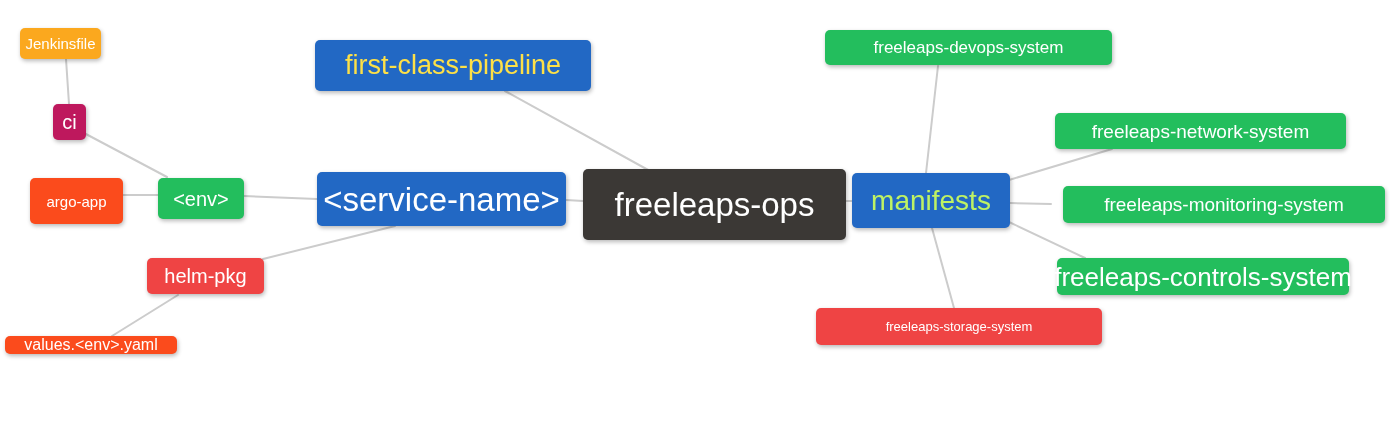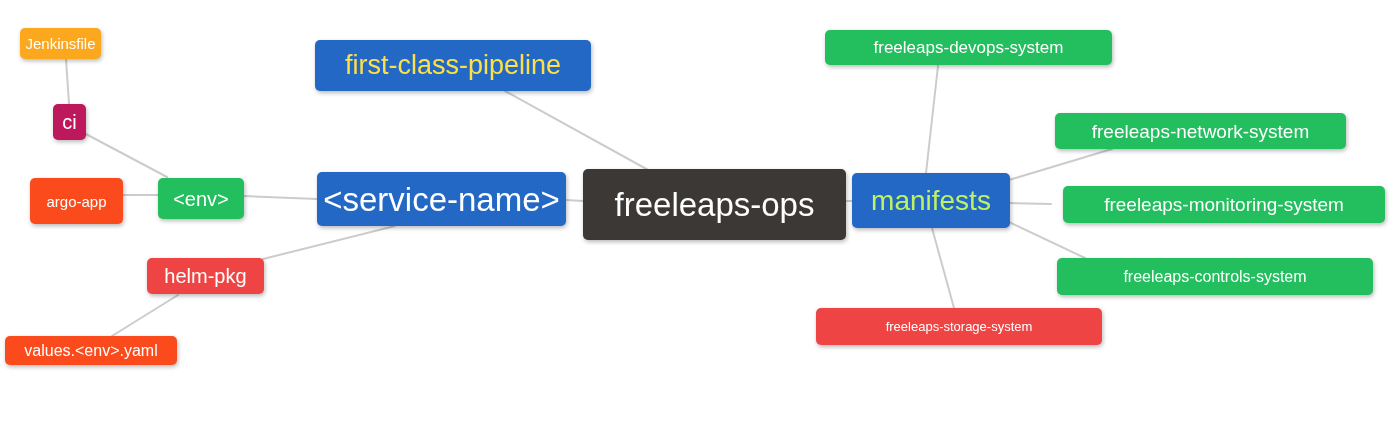--- a/index.html
+++ b/index.html
@@ -61,18 +61,18 @@
       <div class="node" style="left: 53px; top: 104px; width: 33px; height: 36px; font-size: 20px; background: #be185d; color: rgb(255, 255, 255);">ci</div>
       <div class="node" style="left: 30px; top: 178px; width: 93px; height: 46px; font-size: 15px; background: rgb(251, 75, 28); color: rgb(255, 255, 255);">argo-app</div>
       <div class="node" style="left: 158px; top: 178px; width: 86px; height: 41px; font-size: 20px; background: rgb(35, 190, 93); color: rgb(255, 255, 255);">&lt;env&gt;</div>
       <div class="node" style="left: 315px; top: 40px; width: 276px; height: 51px; font-size: 27px; background: rgb(34, 104, 196); color: #fde047;">first-class-pipeline</div>
       <div class="node" style="left: 317px; top: 172px; width: 249px; height: 54px; font-size: 33px; background: rgb(34, 104, 196); color: rgb(255, 255, 255);">&lt;service-name&gt;</div>
       <div class="node" style="left: 583px; top: 169px; width: 263px; height: 71px; font-size: 33px; background: rgb(59, 56, 53); color: rgb(255, 255, 255);">freeleaps-ops</div>
       <div class="node" style="left: 852px; top: 173px; width: 158px; height: 55px; font-size: 28px; background: rgb(34, 104, 196); color: #bef264;">manifests</div>
       <div class="node" style="left: 797px; top: 30px; width: 287px; height: 35px; font-size: 17px; background: rgb(35, 190, 93); color: rgb(255, 255, 255); margin-left: 28px;">freeleaps-devops-system</div>
       <div class="node" style="left: 1055px; top: 113px; width: 291px; height: 36px; font-size: 19px; background: rgb(35, 190, 93); color: rgb(255, 255, 255);">freeleaps-network-system</div>
       <div class="node" style="left: 1051px; top: 186px; width: 322px; height: 37px; font-size: 19px; background: rgb(35, 190, 93); color: rgb(255, 255, 255); margin-left: 12px;">freeleaps-monitoring-system</div>
-      <div class="node" style="left: 1057px; top: 258px; width: 316px; height: 37px; font-size: 16px; background: rgb(35, 190, 93); color: rgb(255, 255, 255);">freeleaps-controls-system</div>
+      <div class="node" style="left: 1057px; top: 258px; width: 292px; height: 37px; font-size: 26px; background: rgb(35, 190, 93); color: rgb(255, 255, 255);">freeleaps-controls-system</div>
       <div class="node" style="left: 816px; top: 308px; width: 286px; height: 37px; font-size: 13px; background: #ef4444; color: rgb(255, 255, 255);">freeleaps-storage-system</div>
       <div class="node" style="left: 147px; top: 258px; width: 117px; height: 36px; font-size: 20px; background: #ef4444; color: rgb(255, 255, 255);">helm-pkg</div>
-      <div class="node" style="left: 5px; top: 336px; width: 172px; height: 29px; font-size: 16px; background: rgb(251, 75, 28); color: rgb(255, 255, 255);">values.&lt;env&gt;.yaml</div>
+      <div class="node" style="left: 5px; top: 336px; width: 172px; height: 18px; font-size: 16px; background: rgb(251, 75, 28); color: rgb(255, 255, 255);">values.&lt;env&gt;.yaml</div>
     </div>
 </div>
 
 </body></html>

